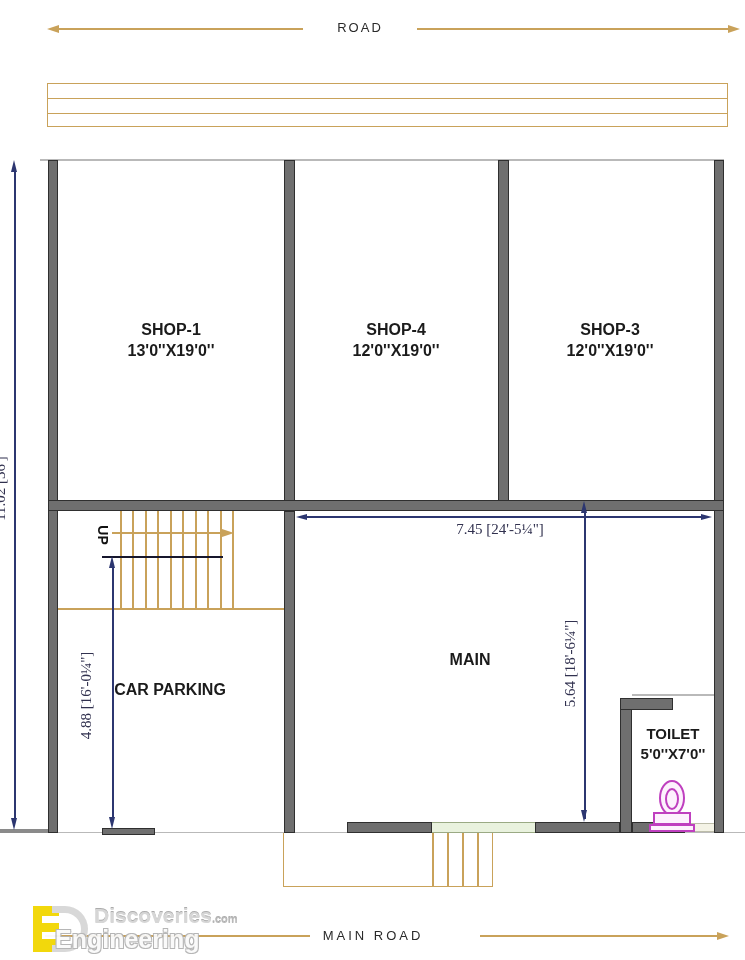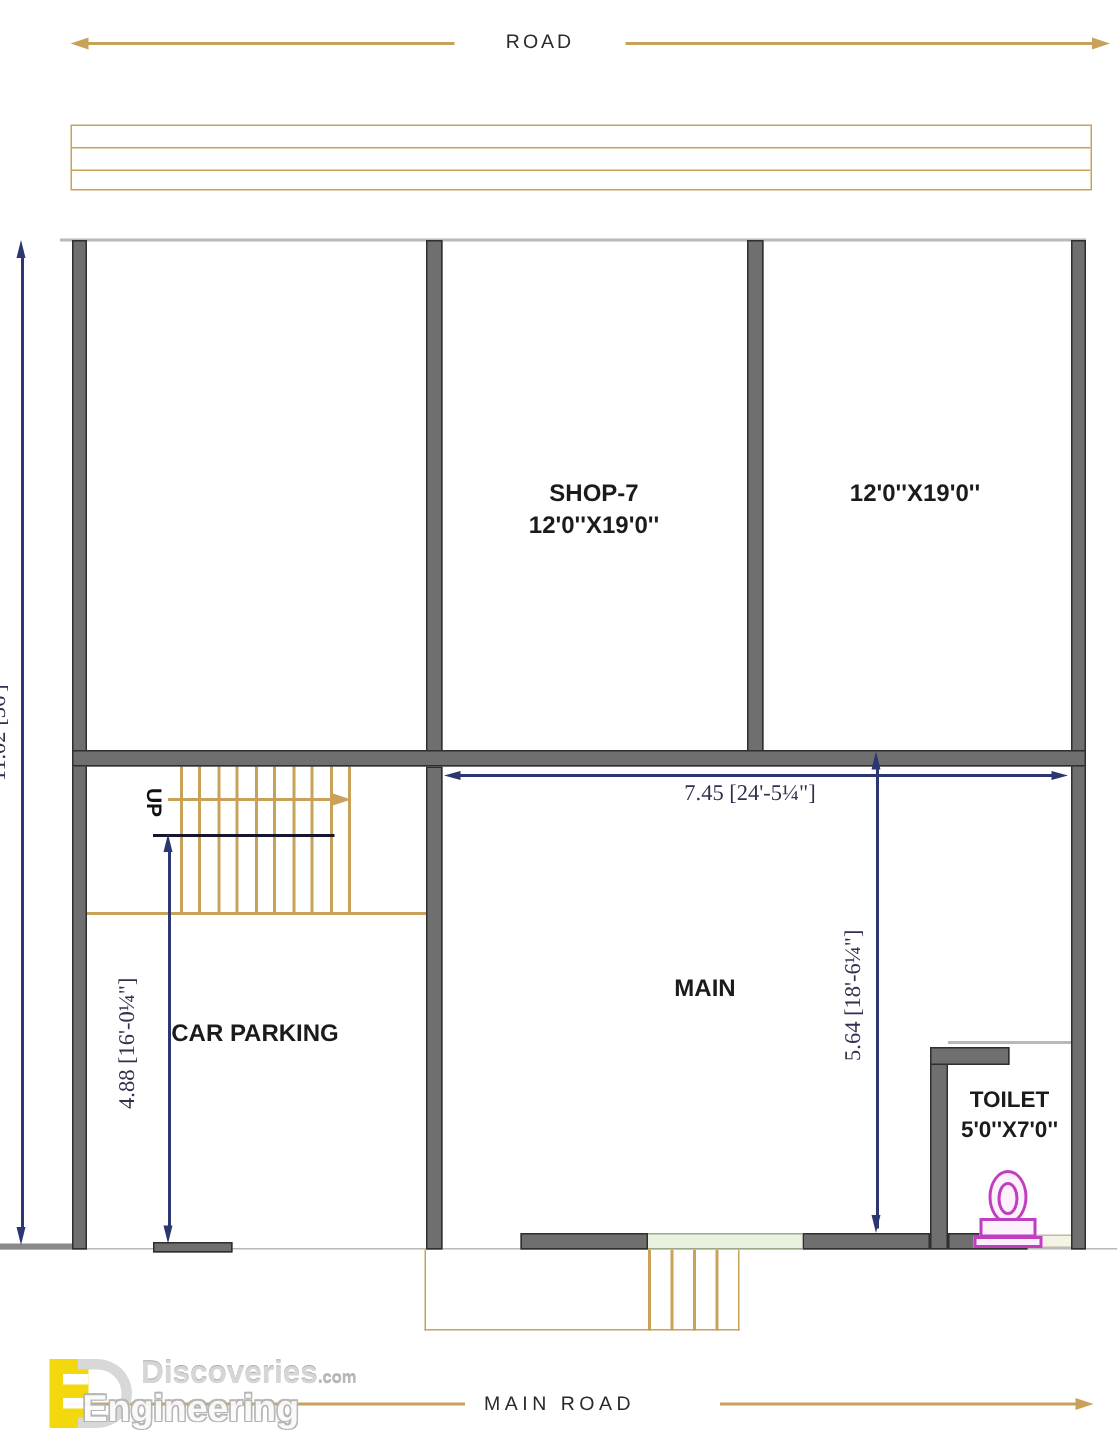--- a/index.html
+++ b/index.html
@@ -113,25 +113,30 @@
   <div class="tread" style="left:432px;top:833px;height:54px;"></div>
   <div class="tread" style="left:447px;top:833px;height:54px;"></div>
   <div class="tread" style="left:462px;top:833px;height:54px;"></div>
   <div class="tread" style="left:477px;top:833px;height:54px;"></div>
 
   <div class="wc oval" style="left:659px;top:780px;width:26px;height:36px;"></div>
   <div class="wc oval" style="left:665px;top:788px;width:14px;height:22px;"></div>
   <div class="wc" style="left:653px;top:812px;width:38px;height:13px;"></div>
   <div class="wc" style="left:649px;top:824px;width:46px;height:8px;"></div>
 
+  <div class="room-label" style="left:85px;top:320px;width:172px;">
+    <div>SHOP-1</div>
+    <div class="sz">13'0''X19'0''</div>
+  </div>
   <div class="room-label" style="left:310px;top:320px;width:172px;">
-    <div>SHOP-7</div>
+    <div>SHOP-4</div>
     <div class="sz">12'0''X19'0''</div>
   </div>
   <div class="room-label" style="left:524px;top:320px;width:172px;">
+    <div>SHOP-3</div>
     <div class="sz">12'0''X19'0''</div>
   </div>
   <div class="room-label" style="left:84px;top:680px;width:172px;text-align:center;">
     <div>CAR PARKING</div>
   </div>
   <div class="room-label" style="left:384px;top:650px;width:172px;">
     <div>MAIN</div>
   </div>
   <div class="room-label" style="left:628px;top:708px;width:90px;font-size:15px;margin-top:16px;">
     <div>TOILET</div>

